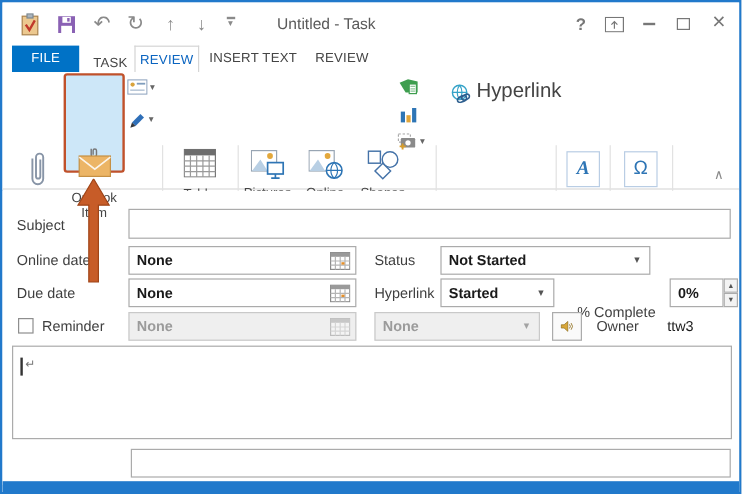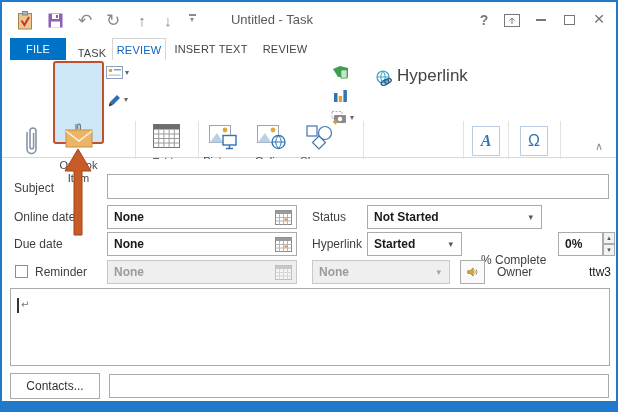--- a/index.html
+++ b/index.html
@@ -297,25 +297,24 @@
       <span>None</span>
       <span class="ddarrow">▾</span>
     </div>
     <div class="field" style="left:458px;top:101px;width:25px;height:24px;justify-content:center;background:#fafafa;">
       <svg width="16" height="14" viewBox="0 0 16 14">
         <polygon points="1,5 4.5,5 9,1 9,13 4.5,9 1,9" fill="#d8a63a" stroke="#8a6914" stroke-width="0.8"></polygon>
         <path d="M11 4.5 q2.2 2.5 0 5 M13 3 q3.4 4 0 8" stroke="#8a6914" fill="none" stroke-width="1"></path>
       </svg>
     </div>
     <div class="flabel" style="left:495px;top:106px;">Owner</div>
-    <div class="flabel" style="left:587px;top:106px;color:#1a1a1a;">ttw3</div>
+    <div class="flabel" style="left:554px;top:106px;color:#1a1a1a;">ttw3</div>
 
     <div class="abs" style="left:8px;top:129px;width:600px;height:78px;border:1px solid #ababab;box-sizing:border-box;background:#fff;">
       <span style="position:absolute;left:6px;top:9px;width:1.5px;height:15px;background:#333;"></span>
       <span style="position:absolute;left:10px;top:10px;font-size:10px;color:#777;">↵</span>
     </div>
 
-    <div class="abs" style="left:8px;top:214px;width:90px;height:26px;border:1px solid #ababab;box-sizing:border-box;background:#fff;display:flex;align-items:center;justify-content:center;font-size:12px;color:#333;">Contacts...</div>
     <div class="field" style="left:107px;top:215px;width:500px;height:24px;font-weight:normal;"></div>
   </div>
 
   <div class="bottombar"></div>
 </div>
 
 </body></html>

